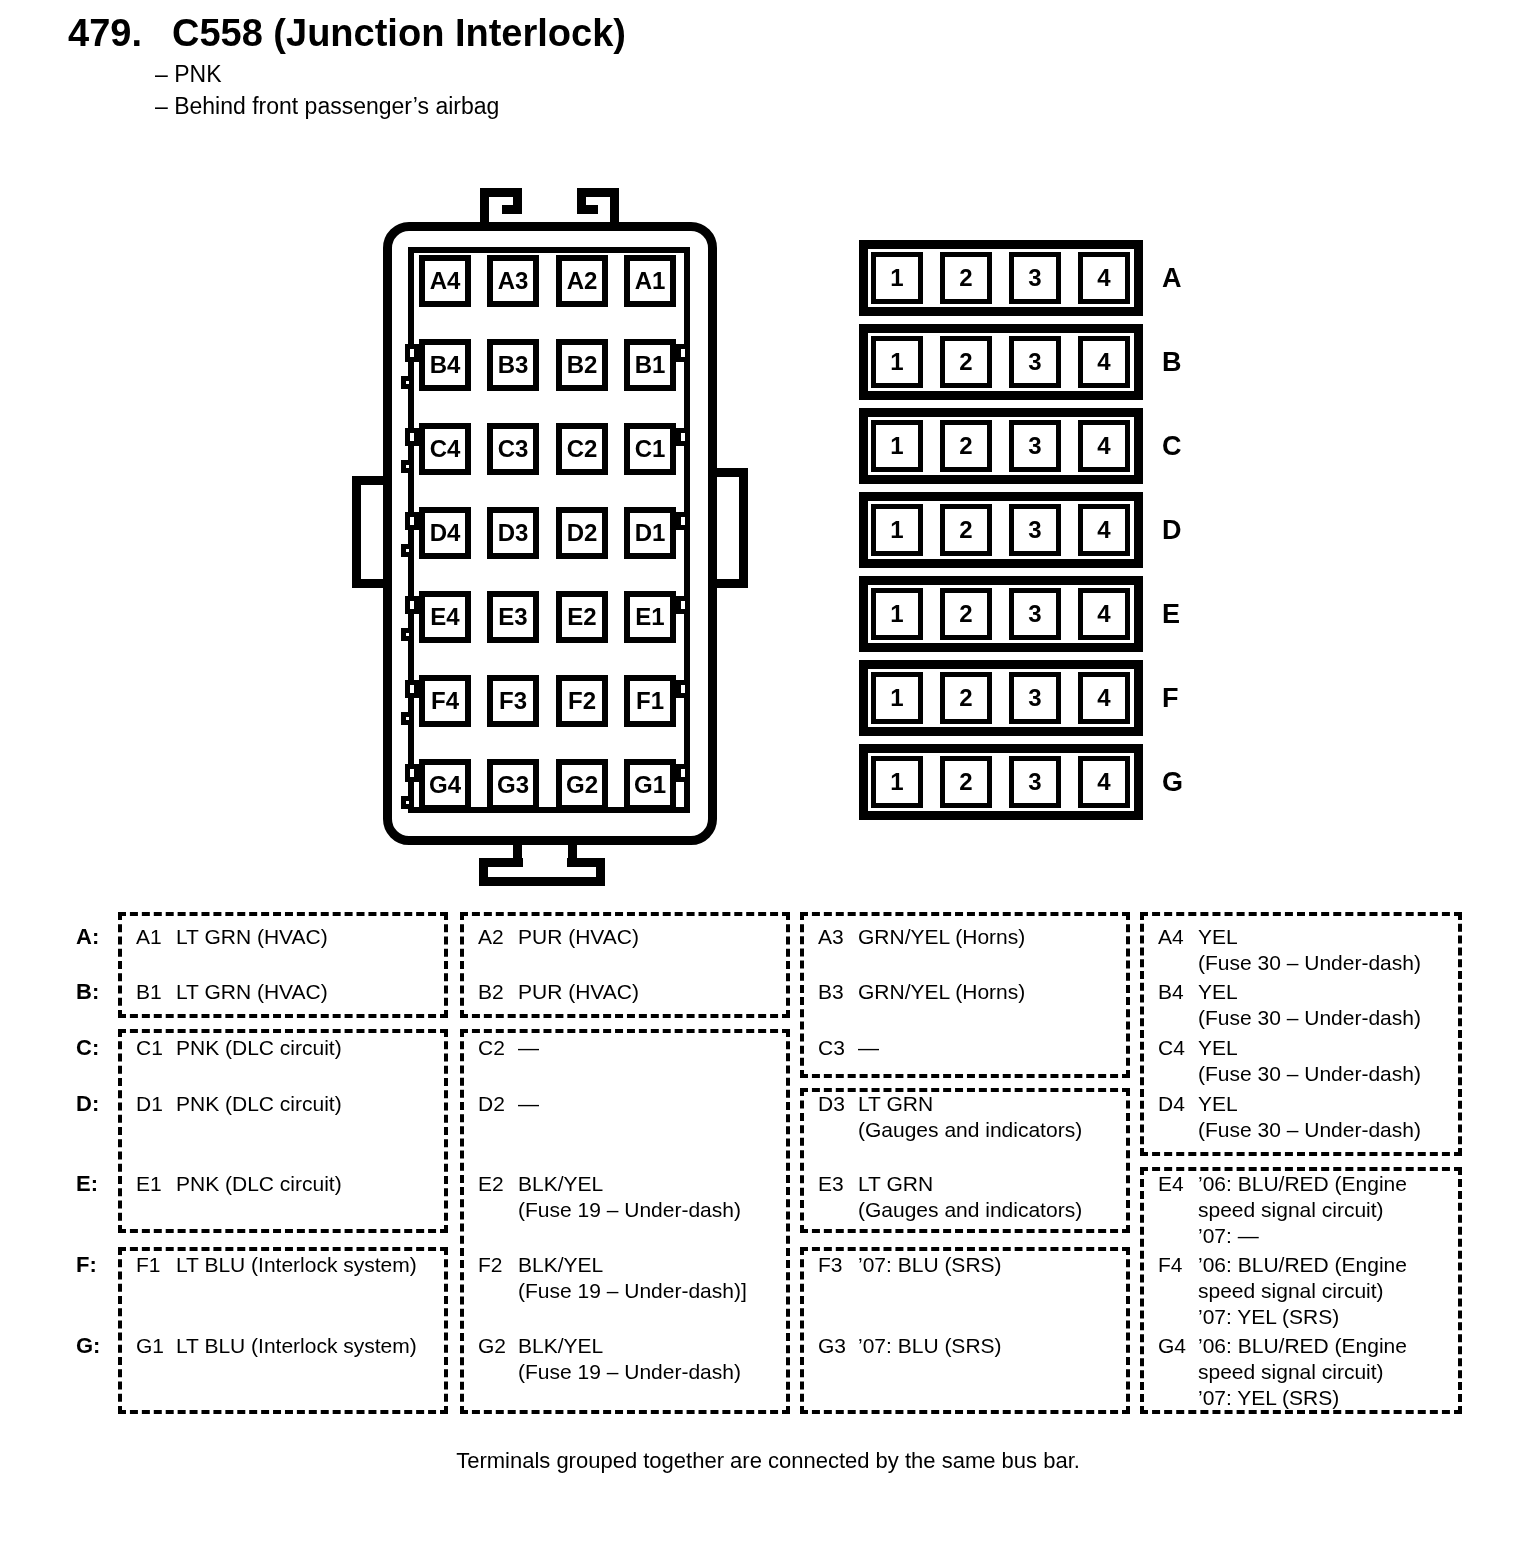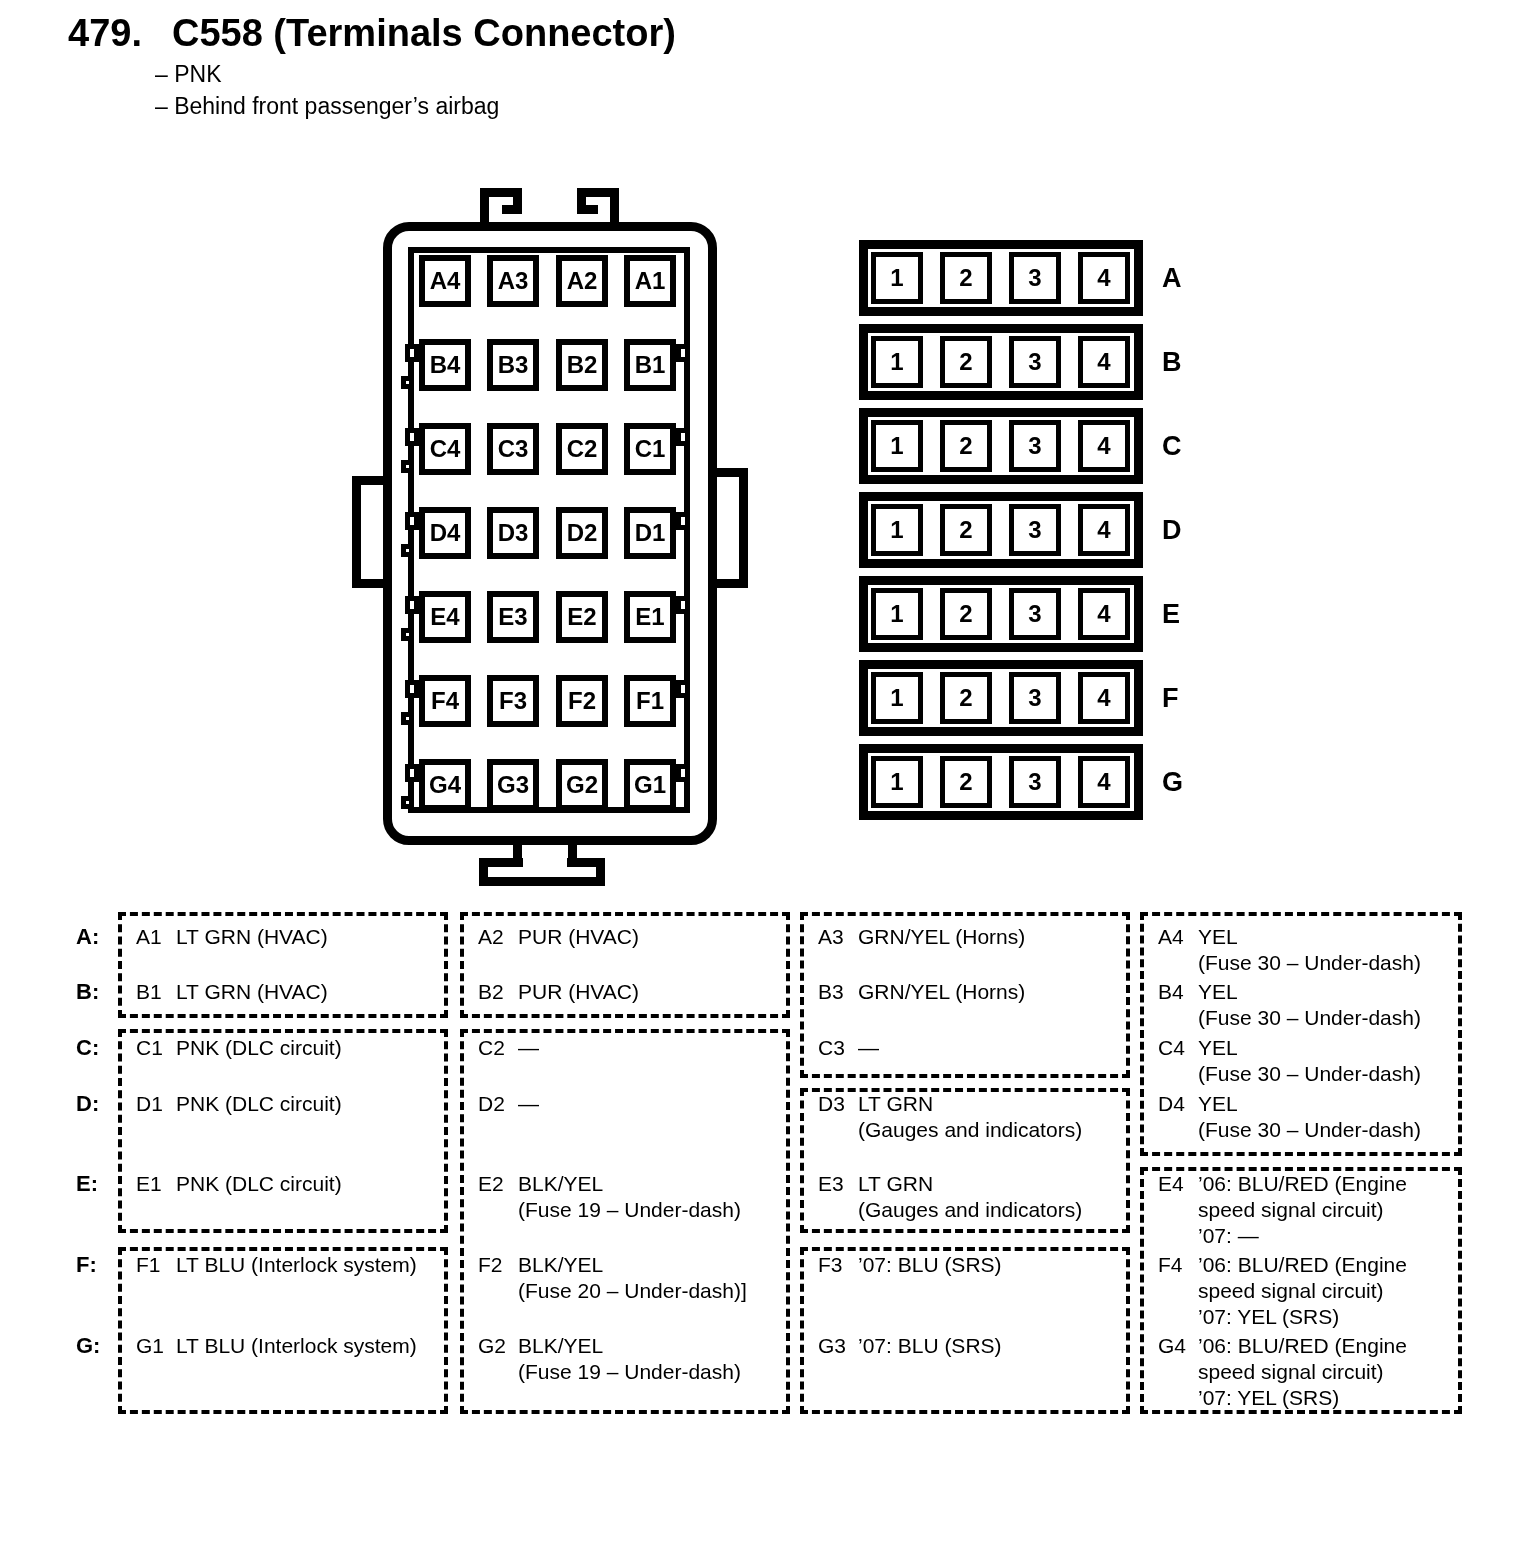--- a/index.html
+++ b/index.html
@@ -35,21 +35,21 @@
   .desc { flex: 1; }
   .line { display: block; }
   .footnote { position: absolute; left: 0; top: 1448px; width: 100%; text-align: center; font-size: 22px; }
 </style>
 </head>
 <body>
 
 <div class="page">
 
   <div class="title">
-    <span class="num">479.</span><span>C558 (Terminals Connector)</span>
+    <span class="num">479.</span><span>C558 (Junction Interlock)</span>
   </div>
   <div class="bullets">
     <div>– PNK</div>
     <div>– Behind front passenger’s airbag</div>
   </div>
 
   <div>
 
     <div class="blk" style="left:480px;top:188px;width:9px;height:34px"></div>
     <div class="blk" style="left:480px;top:188px;width:42px;height:9px"></div>
@@ -272,21 +272,21 @@
       <span class="code">E2</span>
       <span class="desc">
           <span class="line">BLK/YEL</span>
           <span class="line">(Fuse 19 – Under-dash)</span>
         </span>
     </div>
     <div class="entry" style="left:478px;top:1252px">
       <span class="code">F2</span>
       <span class="desc">
           <span class="line">BLK/YEL</span>
-          <span class="line">(Fuse 20 – Under-dash)]</span>
+          <span class="line">(Fuse 19 – Under-dash)]</span>
         </span>
     </div>
     <div class="entry" style="left:478px;top:1333px">
       <span class="code">G2</span>
       <span class="desc">
           <span class="line">BLK/YEL</span>
           <span class="line">(Fuse 19 – Under-dash)</span>
         </span>
     </div>
 
@@ -382,13 +382,14 @@
     <div class="entry" style="left:1158px;top:1333px">
       <span class="code">G4</span>
       <span class="desc">
           <span class="line">’06: BLU/RED (Engine</span>
           <span class="line">speed signal circuit)</span>
           <span class="line">’07: YEL (SRS)</span>
         </span>
     </div>
   </div>
 
+  <div class="footnote">Terminals grouped together are connected by the same bus bar.</div>
 </div>
 
 </body></html>

